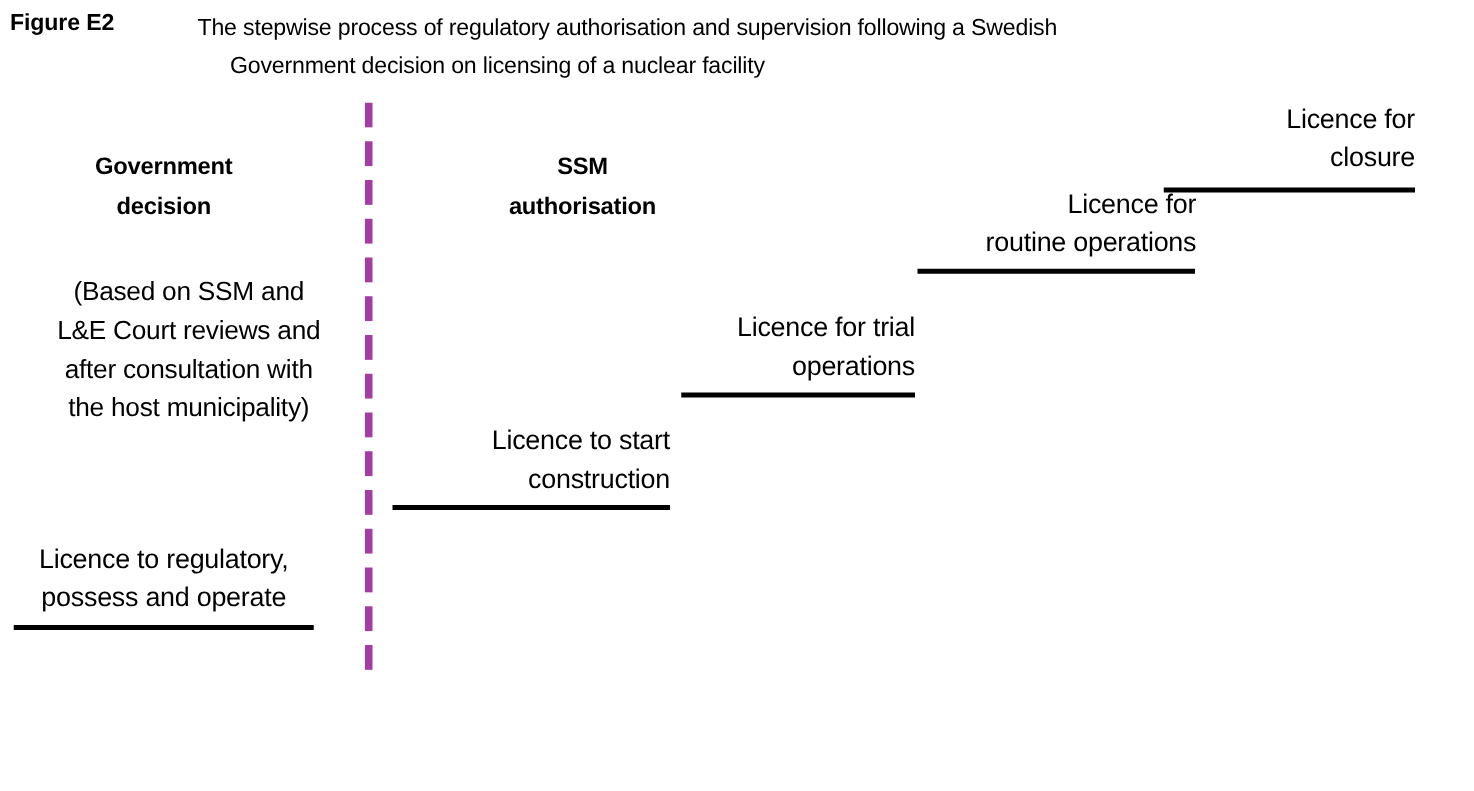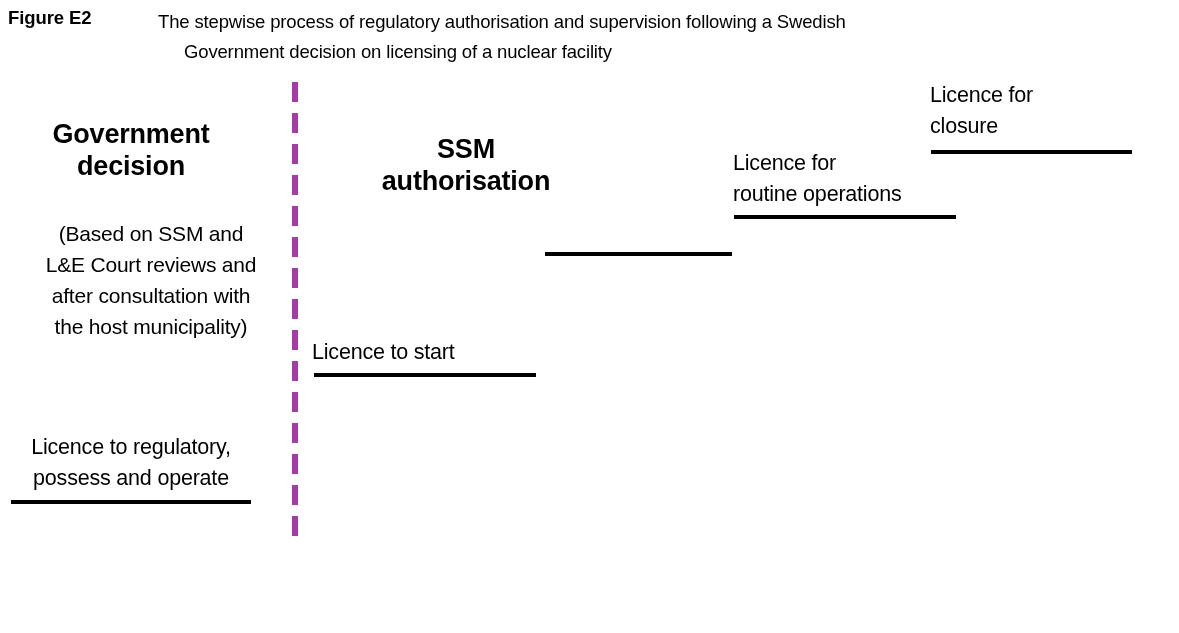--- a/index.html
+++ b/index.html
@@ -69,21 +69,21 @@
     background-repeat: repeat-y;
   }
 
   
   .gov-heading {
     position: absolute;
     left: 0px;
     top: 118px;
     width: 262px;
     text-align: center;
-    font-size: 27px;
+    font-size: 19px;
     font-weight: bold;
     line-height: 32px;
     letter-spacing: -0.2px;
   }
   .gov-heading .l2 { display: block; }
 
   .gov-note {
     position: absolute;
     left: 0px;
     top: 218px;
@@ -96,21 +96,21 @@
   .gov-note span { display: block; padding-left: 32px; }
 
   
   .step {
     position: absolute;
   }
   .step-label {
     font-size: 21.5px;
     line-height: 31px;
     letter-spacing: -0.2px;
-    text-align: left;
+    text-align: right;
     white-space: nowrap;
   }
   .step-label span { display: block; }
   .step-rule {
     height: 4px;
     background: #000000;
     margin-top: 5px;
   }
 
   
@@ -187,41 +187,46 @@
     <span class="l2">decision</span>
   </div>
 
   <div class="gov-note">
     <span>(Based on SSM and</span>
     <span>L&amp;E Court reviews and</span>
     <span>after consultation with</span>
     <span>the host municipality)</span>
   </div>
 
-  <div class="gov-heading" style="left:310px; top:118px; width:312px;margin-top:15px;">
+  <div class="gov-heading" style="left:310px; top:118px; width:312px;">
     <span class="l1">SSM</span>
     <span class="l2">authorisation</span>
   </div>
 
   <div class="step" id="step-construct-possess-operate">
     <div class="step-label">
       <span>Licence to regulatory,</span>
       <span>possess and operate</span>
     </div>
     <div class="step-rule" style="background: rgb(0, 0, 0);"></div>
   </div>
 
   <div class="step" id="step-start-construction">
     <div class="step-label">
       <span>Licence to start</span>
+      <span>construction</span>
     </div>
     <div class="step-rule" style="background: rgb(0, 0, 0);"></div>
   </div>
 
   <div class="step" id="step-trial-operations">
+    <div class="step-label">
+      <span>Licence for trial</span>
+      <span>operations</span>
+    </div>
     <div class="step-rule" style="background: rgb(0, 0, 0);"></div>
   </div>
 
   <div class="step" id="step-routine-operations">
     <div class="step-label">
       <span>Licence for</span>
       <span>routine operations</span>
     </div>
     <div class="step-rule" style="background: rgb(0, 0, 0);"></div>
   </div>

